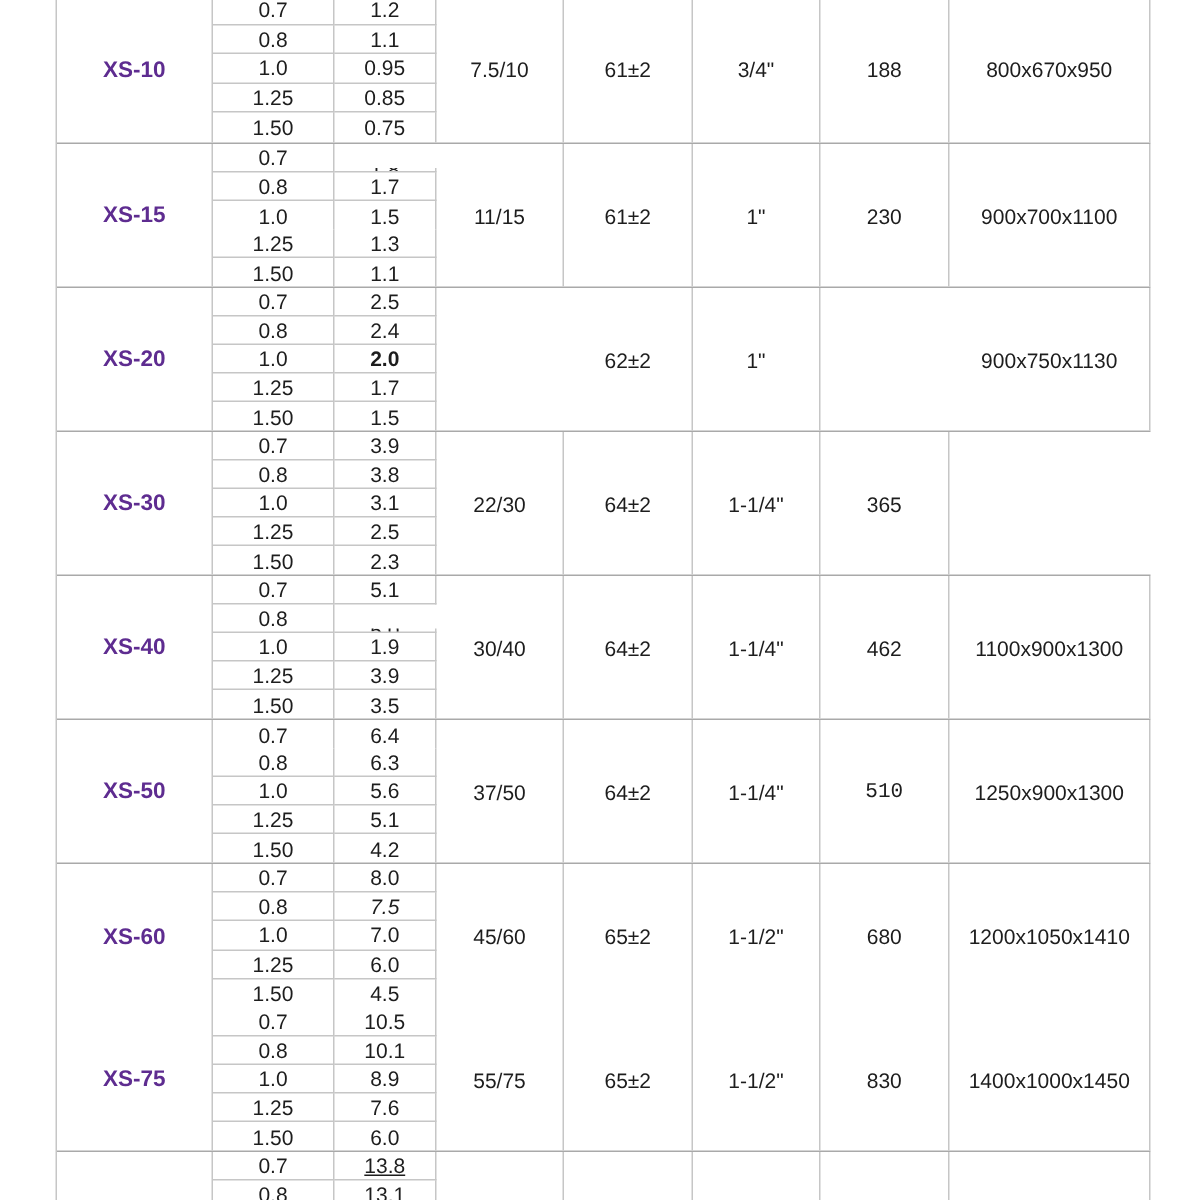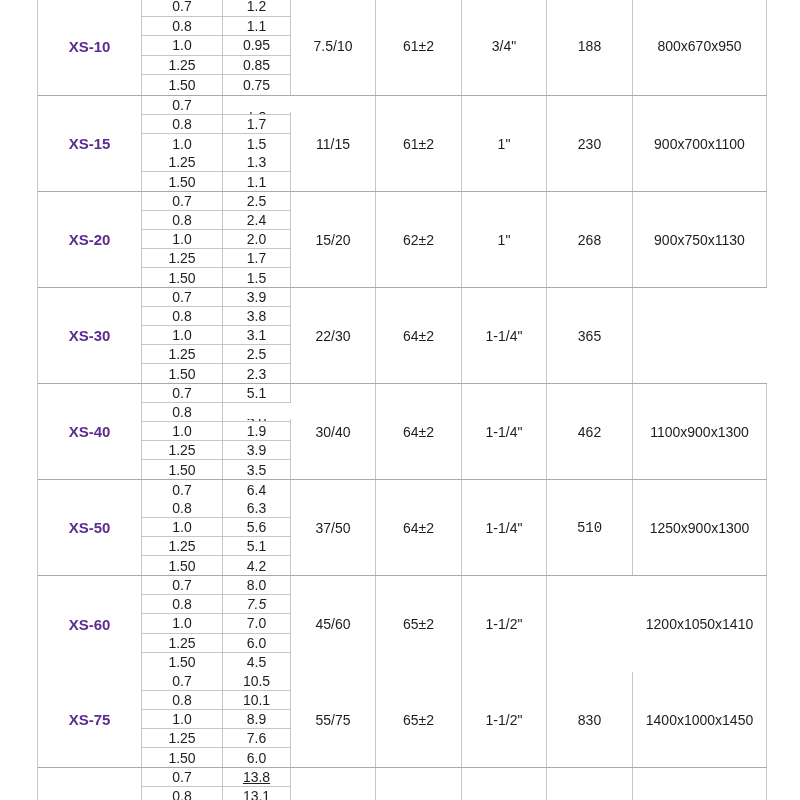--- a/index.html
+++ b/index.html
@@ -87,29 +87,27 @@
         <div class="cell weight-cell" style="grid-area: 1 / 7 / 6;">230</div>
         <div class="cell dims-cell" style="grid-area: 1 / 8 / 6;">900x700x1100</div>
       </div>
       <div class="block bb">
         <div class="cell model-cell" style="grid-area: 1 / 1 / 6;">XS-20</div>
         <div class="cell ratio-cell divider" style="grid-area: 1 / 2;">0.7</div>
         <div class="cell capacity-cell divider" style="grid-area: 1 / 3;">2.5</div>
         <div class="cell ratio-cell divider" style="grid-area: 2 / 2;">0.8</div>
         <div class="cell capacity-cell divider" style="grid-area: 2 / 3;">2.4</div>
         <div class="cell ratio-cell divider" style="grid-area: 3 / 2;">1.0</div>
-        <div class="cell capacity-cell divider" style="grid-area: 3 / 3;">2.0</div>
+        <div class="cell capacity-cell divider" style="grid-area: 3 / 3; font-weight: bold;">2.0</div>
         <div class="cell ratio-cell divider" style="grid-area: 4 / 2;">1.25</div>
         <div class="cell capacity-cell divider" style="grid-area: 4 / 3;">1.7</div>
         <div class="cell ratio-cell" style="grid-area: 5 / 2;">1.50</div>
         <div class="cell capacity-cell" style="grid-area: 5 / 3;">1.5</div>
-        <div class="cell power-cell" style="grid-area: 1 / 4 / 6;">15/20</div>
         <div class="cell noise-cell" style="grid-area: 1 / 5 / 6;">62±2</div>
         <div class="cell outlet-cell" style="grid-area: 1 / 6 / 6;">1"</div>
-        <div class="cell weight-cell" style="grid-area: 1 / 7 / 6;">268</div>
         <div class="cell dims-cell" style="grid-area: 1 / 8 / 6;">900x750x1130</div>
       </div>
       <div class="block bb">
         <div class="cell model-cell" style="grid-area: 1 / 1 / 6;">XS-30</div>
         <div class="cell ratio-cell divider" style="grid-area: 1 / 2;">0.7</div>
         <div class="cell capacity-cell divider" style="grid-area: 1 / 3;">3.9</div>
         <div class="cell ratio-cell divider" style="grid-area: 2 / 2;">0.8</div>
         <div class="cell capacity-cell divider" style="grid-area: 2 / 3;">3.8</div>
         <div class="cell ratio-cell divider" style="grid-area: 3 / 2;">1.0</div>
         <div class="cell capacity-cell divider" style="grid-area: 3 / 3;">3.1</div>
@@ -166,20 +164,21 @@
         <div class="cell capacity-cell divider" style="grid-area: 2 / 3; font-style: italic;">7.5</div>
         <div class="cell ratio-cell divider" style="grid-area: 3 / 2;">1.0</div>
         <div class="cell capacity-cell divider" style="grid-area: 3 / 3;">7.0</div>
         <div class="cell ratio-cell divider" style="grid-area: 4 / 2;">1.25</div>
         <div class="cell capacity-cell divider" style="grid-area: 4 / 3;">6.0</div>
         <div class="cell ratio-cell" style="grid-area: 5 / 2;">1.50</div>
         <div class="cell capacity-cell" style="grid-area: 5 / 3;">4.5</div>
         <div class="cell power-cell" style="grid-area: 1 / 4 / 6;">45/60</div>
         <div class="cell noise-cell" style="grid-area: 1 / 5 / 6;">65±2</div>
         <div class="cell outlet-cell" style="grid-area: 1 / 6 / 6;">1-1/2"</div>
+        <div class="cell weight-cell" style="grid-area: 1 / 7 / 6;">680</div>
         <div class="cell dims-cell" style="grid-area: 1 / 8 / 6;">1200x1050x1410</div>
       </div>
       <div class="block bb">
         <div class="cell model-cell" style="grid-area: 1 / 1 / 6;">XS-75</div>
         <div class="cell ratio-cell divider" style="grid-area: 1 / 2;">0.7</div>
         <div class="cell capacity-cell divider" style="grid-area: 1 / 3;">10.5</div>
         <div class="cell ratio-cell divider" style="grid-area: 2 / 2;">0.8</div>
         <div class="cell capacity-cell divider" style="grid-area: 2 / 3;">10.1</div>
         <div class="cell ratio-cell divider" style="grid-area: 3 / 2;">1.0</div>
         <div class="cell capacity-cell divider" style="grid-area: 3 / 3;">8.9</div>

